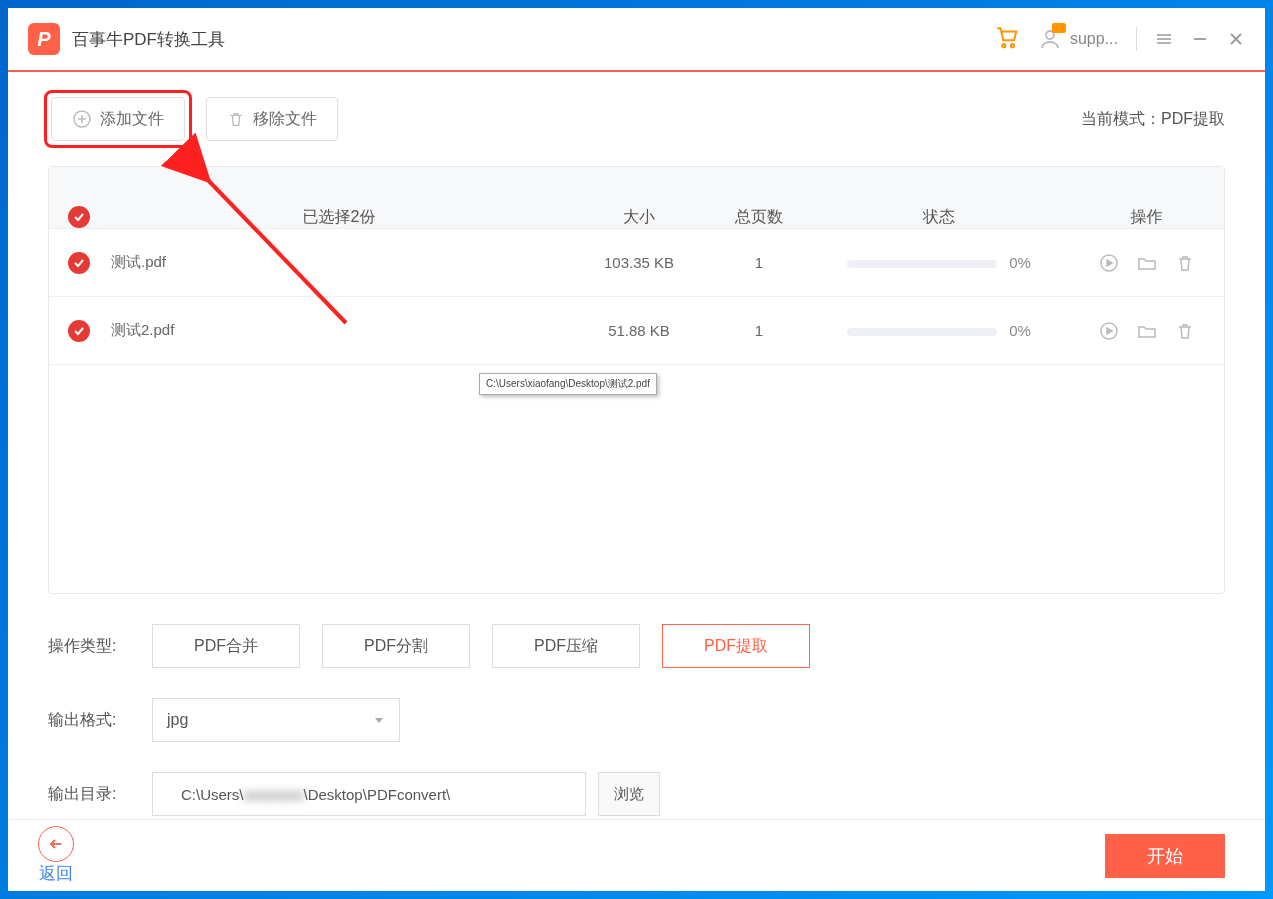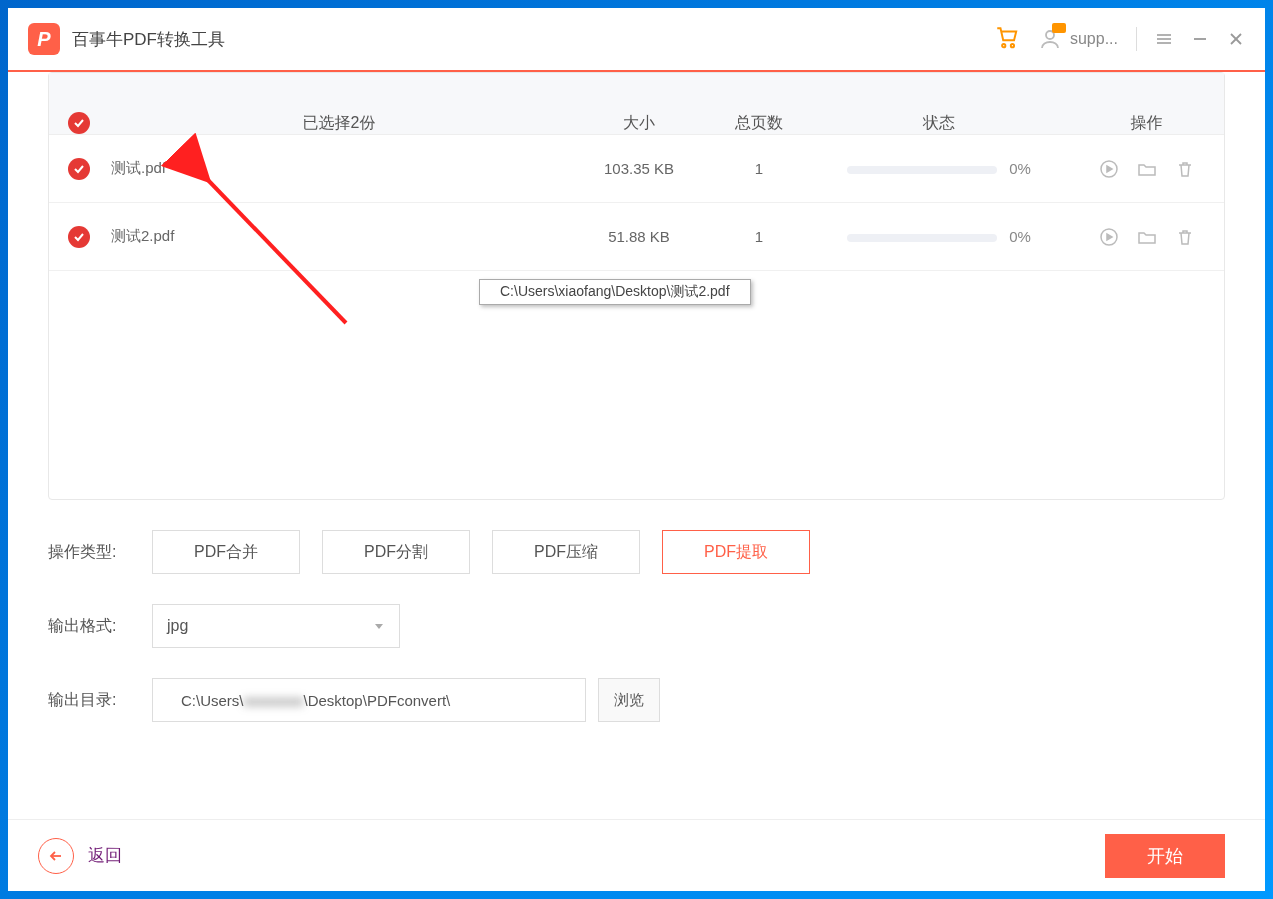--- a/index.html
+++ b/index.html
@@ -33,36 +33,36 @@
 .col-actions { flex: 1; text-align: center; }
 .trow { display: flex; align-items: center; height: 68px; border-bottom: 1px solid #f0f0f0; color: #666; font-size: 15px; }
 .check-circle { width: 22px; height: 22px; border-radius: 50%; background: #e53935; display: flex; align-items: center; justify-content: center; }
 .check-circle svg { width: 12px; height: 12px; }
 .filename { text-align: left; padding-left: 2px; }
 .progress-bar { width: 150px; height: 8px; background: #eef0f5; border-radius: 4px; display: inline-block; vertical-align: middle; margin-right: 12px; }
 .percent { color: #888; }
 .actions-cell { display: flex; gap: 18px; justify-content: center; }
 .row-icon { width: 20px; height: 20px; color: #bbb; cursor: pointer; }
 
-.tooltip { position: absolute; left: 430px; top: 206px; background: #fff; border: 1px solid #aaa; padding: 3px 20px; font-size: 14px; color: #444; box-shadow: 2px 2px 4px rgba(0,0,0,0.25); }
+.tooltip { position: absolute; left: 430px; top: 206px; background: #fff; border: 1px solid #aaa; padding: 3px 6px; font-size: 10px; color: #444; box-shadow: 2px 2px 4px rgba(0,0,0,0.25); }
 
 .arrow-annot { position: absolute; left: 148px; top: 100px; pointer-events: none; }
 
 .options { padding: 30px 40px 0 40px; }
 .opt-row { display: flex; align-items: center; margin-bottom: 30px; }
 .opt-label { width: 104px; font-size: 16px; color: #555; }
 .op-btn { width: 148px; height: 44px; border: 1px solid #ddd; font-size: 16px; color: #555; background: #fff; margin-right: 22px; cursor: pointer; }
 .op-btn.active { border-color: #ff6048; color: #ff6048; }
 .select-box { width: 248px; height: 44px; border: 1px solid #ddd; display: flex; align-items: center; padding: 0 14px; font-size: 16px; color: #555; cursor: pointer; justify-content: space-between; }
 .dir-input { width: 434px; height: 44px; border: 1px solid #ddd; padding: 0 28px; font-size: 15px; color: #555; display: flex; align-items: center; margin-right: 12px; position: relative; }
 .blur-seg { filter: blur(4px); }
 .browse-btn { width: 62px; height: 44px; border: 1px solid #ddd; background: #f9f9f9; font-size: 15px; color: #555; cursor: pointer; }
 
 .footer { position: absolute; bottom: 0; left: 0; right: 0; height: 72px; border-top: 1px solid #eee; display: flex; align-items: center; padding: 0 40px 0 30px; }
-.back-btn { display: flex; align-items: center; gap: 14px; color: #701a75; font-size: 17px; cursor: pointer; }
+.back-btn { display: flex; align-items: center; color: #3b82f6; font-size: 17px; cursor: pointer; flex-direction: column; }
 .back-circle { width: 36px; height: 36px; border: 1.5px solid #ff6048; border-radius: 50%; display: flex; align-items: center; justify-content: center; }
 .footer-spacer { flex: 1; }
 .start-btn { width: 120px; height: 44px; background: #ff6048; color: #fff; border: none; font-size: 18px; cursor: pointer; }
 </style>
 </head>
 <body>
 
 <div class="window">
 
   <div class="titlebar">
@@ -103,20 +103,42 @@
         <span class="win-btn">
             <svg viewBox="0 0 18 18" stroke="#999" stroke-width="1.8">
               <line x1="4" y1="4" x2="14" y2="14"></line>
               <line x1="14" y1="4" x2="4" y2="14"></line>
             </svg>
           </span>
       </div>
     </div>
   </div>
 
+  <div class="toolbar">
+    <div class="add-btn-wrap">
+      <button class="tool-btn">
+        <svg width="20" height="20" viewBox="0 0 20 20" fill="none" stroke="#bbb" stroke-width="1.5">
+            <circle cx="10" cy="10" r="8"></circle>
+            <line x1="10" y1="6" x2="10" y2="14"></line>
+            <line x1="6" y1="10" x2="14" y2="10"></line>
+          </svg>
+        <span>添加文件</span>
+      </button>
+    </div>
+    <button class="tool-btn">
+      <svg width="18" height="18" viewBox="0 0 20 20" fill="none" stroke="#bbb" stroke-width="1.5">
+          <path d="M4 6h12M8 6V4h4v2M6 6l1 11h6l1-11"></path>
+        </svg>
+      <span>移除文件</span>
+    </button>
+    <div class="toolbar-spacer"></div>
+    <div class="mode-label">
+      <span>当前模式：</span><span>PDF提取</span>
+    </div>
+  </div>
 
   <div class="table-area">
     <div class="thead">
       <div class="col-check">
           <span class="check-circle">
             <svg viewBox="0 0 12 12" stroke="#fff" stroke-width="2" fill="none">
               <polyline points="2,6 5,9 10,3"></polyline>
             </svg>
           </span>
         </div>

